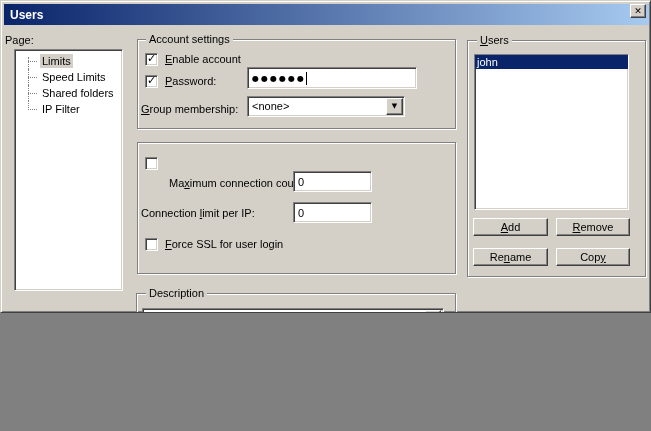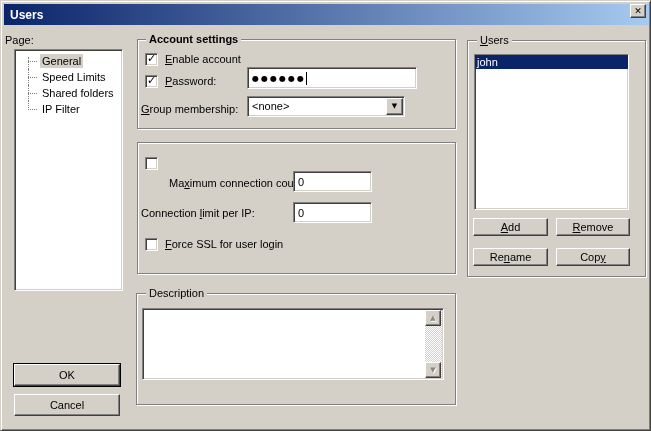--- a/index.html
+++ b/index.html
@@ -1,20 +1,20 @@
 <!DOCTYPE html>
 <html style="--dialog-bg: #d4d0c8; --titlebar-start: #0a246a; --titlebar-end: #a6caf0; --selection: #0a246a;"><head>
 <meta charset="utf-8">
 <style>
   * { box-sizing: border-box; margin: 0; padding: 0; }
   html,body { background:#808080; }
   body { font-family: "Liberation Sans", sans-serif; font-size: 11px; color:#000; }
 
   .win {
-    position: relative; width: 651px; height: 431px;
+    position: relative; width: 651px; height: 313px;
     background: var(--dialog-bg, #d4d0c8);
     border: 1px solid; border-color: #d4d0c8 #404040 #404040 #d4d0c8;
     box-shadow: inset 1px 1px 0 #ffffff, inset -1px -1px 0 #808080;
     overflow: hidden;
   }
 
   .titlebar {
     position: absolute; left: 3px; top: 3px; width: 645px; height: 21px;
     background: linear-gradient(to right, var(--titlebar-start,#0a246a), var(--titlebar-end,#a6caf0));
     display: flex; align-items: center;
@@ -132,38 +132,38 @@
     <span class="title-text">Users</span>
   </div>
   <div class="close-btn">
     <span>✕</span>
   </div>
 
   <span class="label" style="left:4px; top:33px;">Page:</span>
 
   <div class="tree sunken" style="left:13px; top:48px; width:109px; height:242px;">
     <div class="tree-item selected">
-      <span class="ti-label">General</span>
+      <span class="ti-label">Limits</span>
     </div>
     <div class="tree-item">
       <span class="ti-label">Speed Limits</span>
     </div>
     <div class="tree-item">
       <span class="ti-label">Shared folders</span>
     </div>
     <div class="tree-item">
       <span class="ti-label">IP Filter</span>
     </div>
   </div>
 
   <div class="btn btn-default" style="left:13px; top:363px; width:106px; height:22px;">OK</div>
   <div class="btn" style="left:13px; top:393px; width:106px; height:22px;">Cancel</div>
 
   <div class="groupbox" style="left:136px; top:38px; width:319px; height:90px;">
-    <span class="legend" style="left:8px;font-weight:bold;">Account settings</span>
+    <span class="legend" style="left:8px;">Account settings</span>
 
     <div class="checkbox" style="left:7px; top:13px;">
       <span class="checkmark">✓</span>
     </div>
     <span class="label" style="left:27px; top:13px;"><u>E</u>nable account</span>
 
     <div class="checkbox" style="left:7px; top:35px;">
       <span class="checkmark">✓</span>
     </div>
     <span class="label" style="left:27px; top:35px;"><u>P</u>assword:</span>

